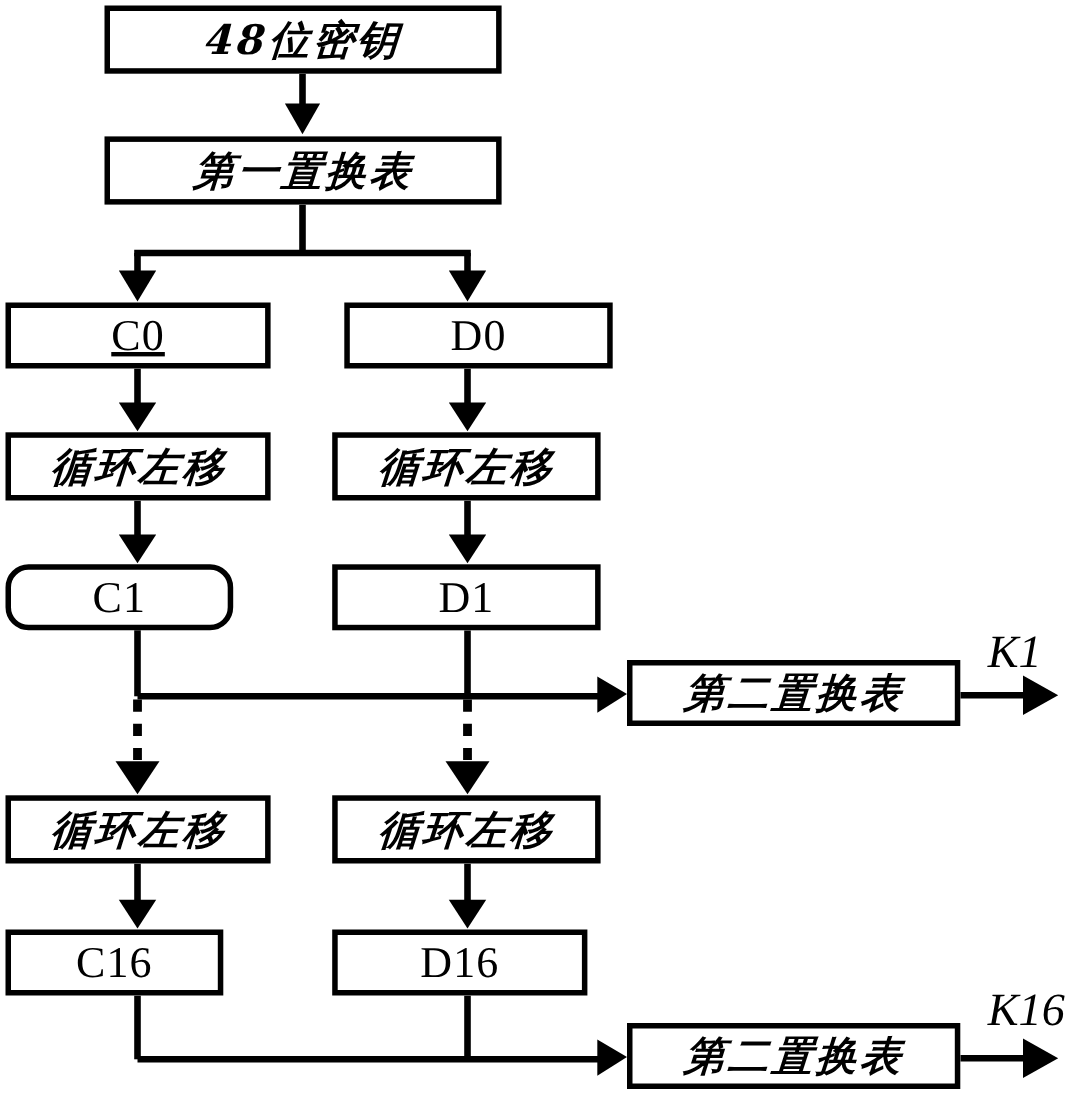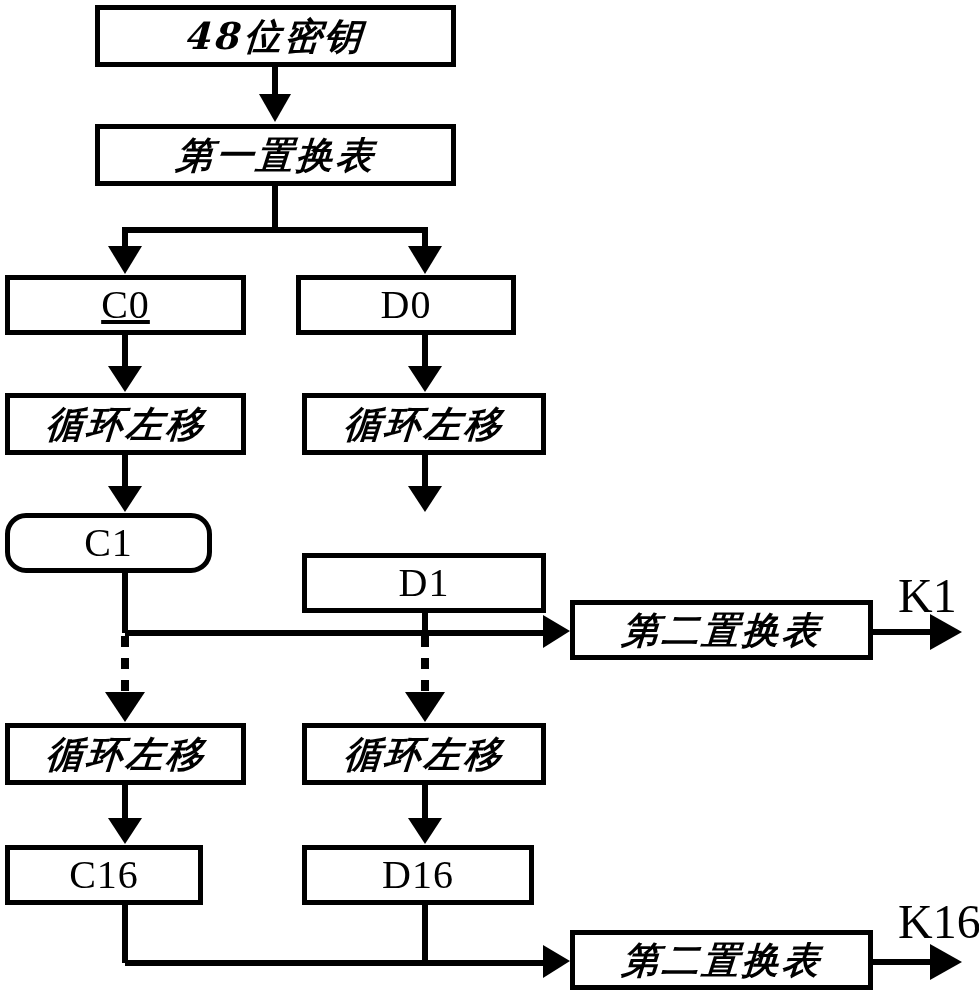--- a/index.html
+++ b/index.html
@@ -45,24 +45,25 @@
     transform: skewX(-4deg);
   }
   .label-latin {
     font-family: "Liberation Serif", "DejaVu Serif", serif;
     font-size: 40px;
     letter-spacing: 1px;
   }
   .out-label {
     position: absolute;
     font-family: "Liberation Serif", "DejaVu Serif", serif;
-    font-size: 48px;
+    font-size: 42px;
     color: #000000;
     white-space: nowrap;
     line-height: 1;
+    font-style: italic;
   }
 </style>
 </head>
 <body>
 
 <div id="canvas">
 
   <svg class="diagram" viewBox="0 0 979 1000">
     <defs>
       <marker id="arrowDown" markerWidth="9" markerHeight="9" refX="4.5" refY="8.2" orient="0" markerUnits="strokeWidth">
@@ -157,37 +158,37 @@
   </div>
 
   <div class="node-box" style="left: 95px; top: 124px; width: 361px; height: 62px;">
     <span class="label-cn">第一置换表</span>
   </div>
 
   <div class="node-box" style="left: 5px; top: 275px; width: 241px; height: 60px; text-decoration: underline;">
     <span class="label-latin">C0</span>
   </div>
 
-  <div class="node-box" style="left: 296px; top: 275px; width: 220px; height: 60px;">
+  <div class="node-box" style="left: 313px; top: 275px; width: 244px; height: 60px;">
     <span class="label-latin">D0</span>
   </div>
 
   <div class="node-box" style="left: 5px; top: 393px; width: 241px; height: 62px;">
     <span class="label-cn">循环左移</span>
   </div>
 
   <div class="node-box" style="left: 302px; top: 393px; width: 244px; height: 62px;">
     <span class="label-cn">循环左移</span>
   </div>
 
   <div class="node-box" style="left: 5px; top: 513px; width: 207px; height: 60px; border-radius: 21px;">
     <span class="label-latin">C1</span>
   </div>
 
-  <div class="node-box" style="left: 302px; top: 513px; width: 244px; height: 60px; margin-top: 40px;">
+  <div class="node-box" style="left: 302px; top: 513px; width: 244px; height: 60px;">
     <span class="label-latin">D1</span>
   </div>
 
   <div class="node-box" style="left: 570px; top: 600px; width: 303px; height: 60px;">
     <span class="label-cn">第二置换表</span>
   </div>
 
   <div class="node-box" style="left: 5px; top: 723px; width: 241px; height: 62px;">
     <span class="label-cn">循环左移</span>
   </div>

